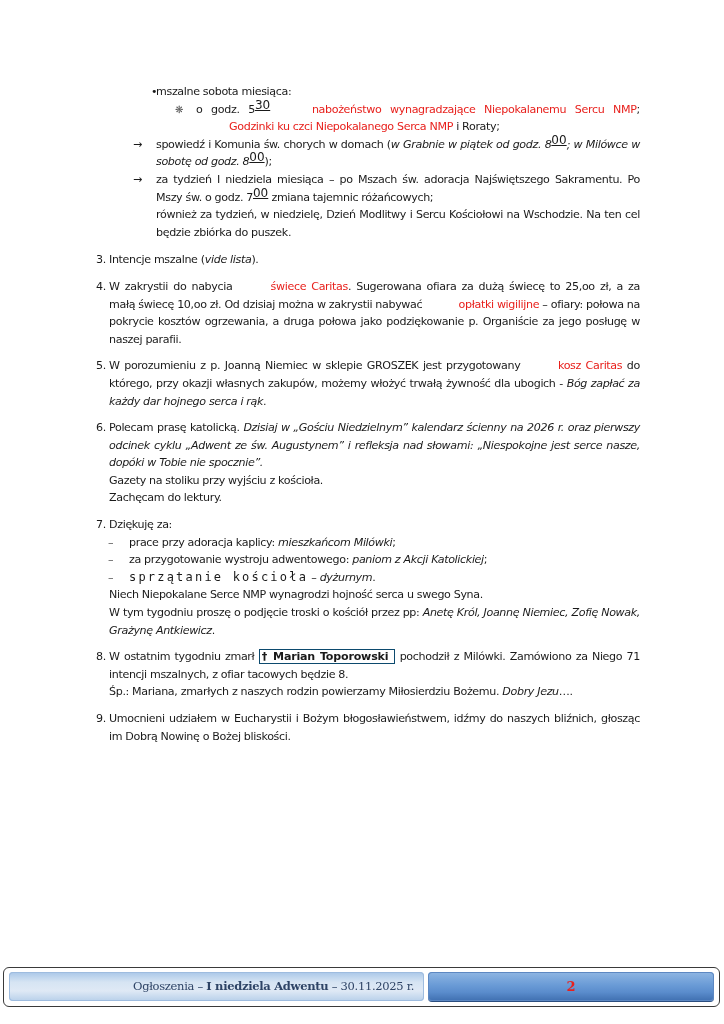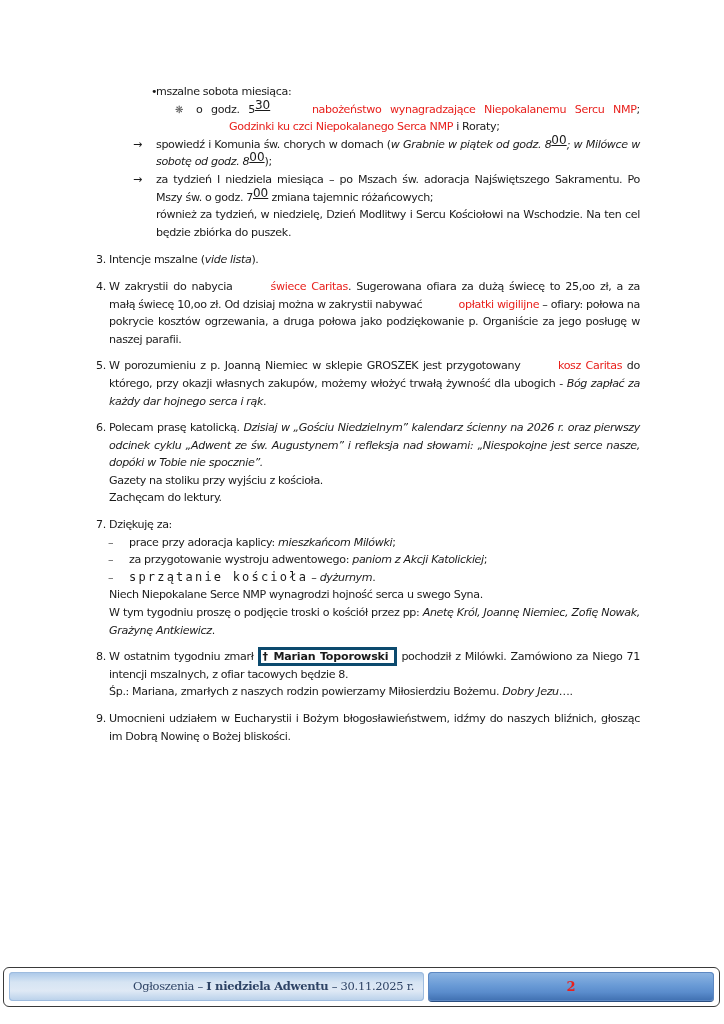--- a/index.html
+++ b/index.html
@@ -17,21 +17,21 @@
   .lvl-arrow { padding-left: 60px; }
   .marker { position: absolute; text-align: left; }
   .bul { left: 55px; top: 0; font-size: 11px; }
   .ast { left: 79px; top: 0; font-size: 10px; color: #555; }
   .arr { left: 37px; top: 0; }
   .item { position: relative; padding-left: 13px; margin-top: 9px; }
   .item .num { position: absolute; left: 0; top: 0; }
   .dash-row { position: relative; padding-left: 33px; }
   .dash-row .dash { position: absolute; left: 12px; top: 0; color: #555; }
   .spaced { letter-spacing: 2.2px; font-family: "DejaVu Sans Mono", monospace; font-size: 12px; }
-  .boxed { border: 3px solid #0c4a6e; padding: 0 6px 0 2px; font-weight: bold; letter-spacing: -0.2px; }
+  .boxed { border: 1px solid #0c4a6e; padding: 0 6px 0 2px; font-weight: bold; letter-spacing: -0.2px; }
   .u { }
   .nojust { text-align: left; }
 
   
   .footer { position: absolute; left: 3px; top: 967px; width: 717px; height: 40px;
     border: 1.5px solid #3a3a3a; border-radius: 6px; background: #fff; box-sizing: border-box; padding-left: 34px; }
   .footer-title { position: absolute; left: 5px; top: 4px; width: 415px; height: 29px;
     border-radius: 4px; background: linear-gradient(180deg, #a9c7e8 0%, #d6e4f3 35%, #dfe9f5 65%, #b8d0ea 100%);
     box-shadow: inset 0 0 0 1px #9ebcdf; text-align: right; box-sizing: border-box; padding-right: 10px;
     font-family: "DejaVu Serif", serif; font-size: 11.5px; line-height: 29px; color: #2e4466; letter-spacing: -0.3px; }

